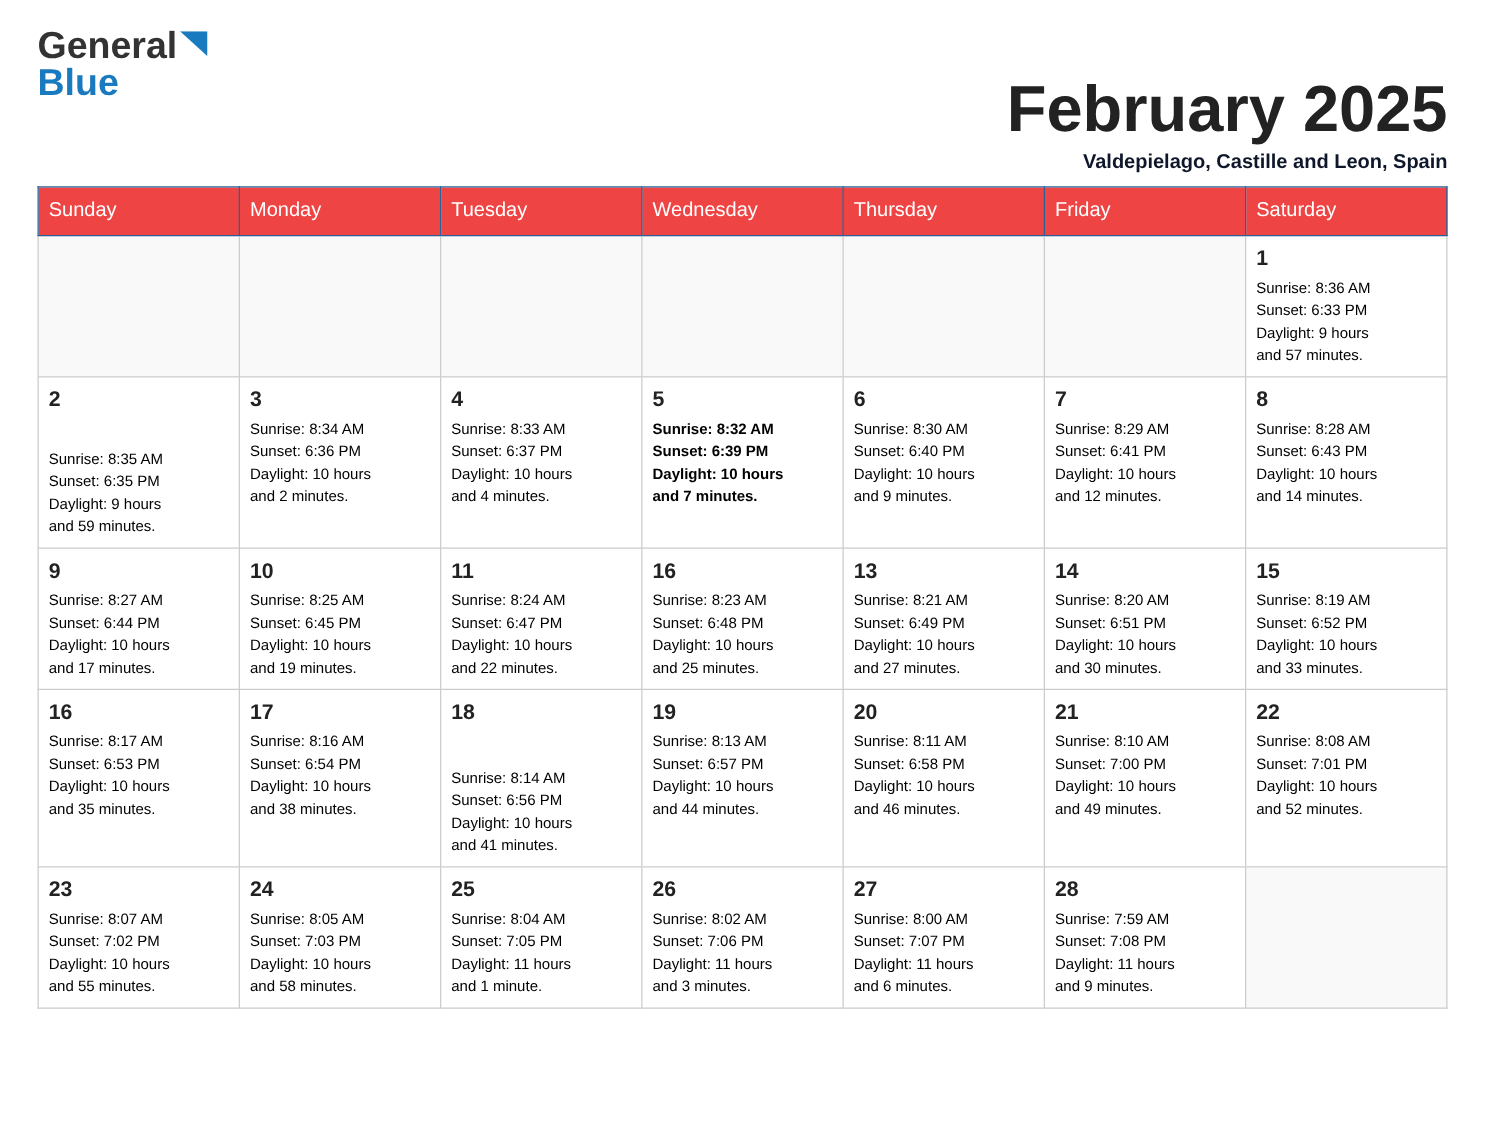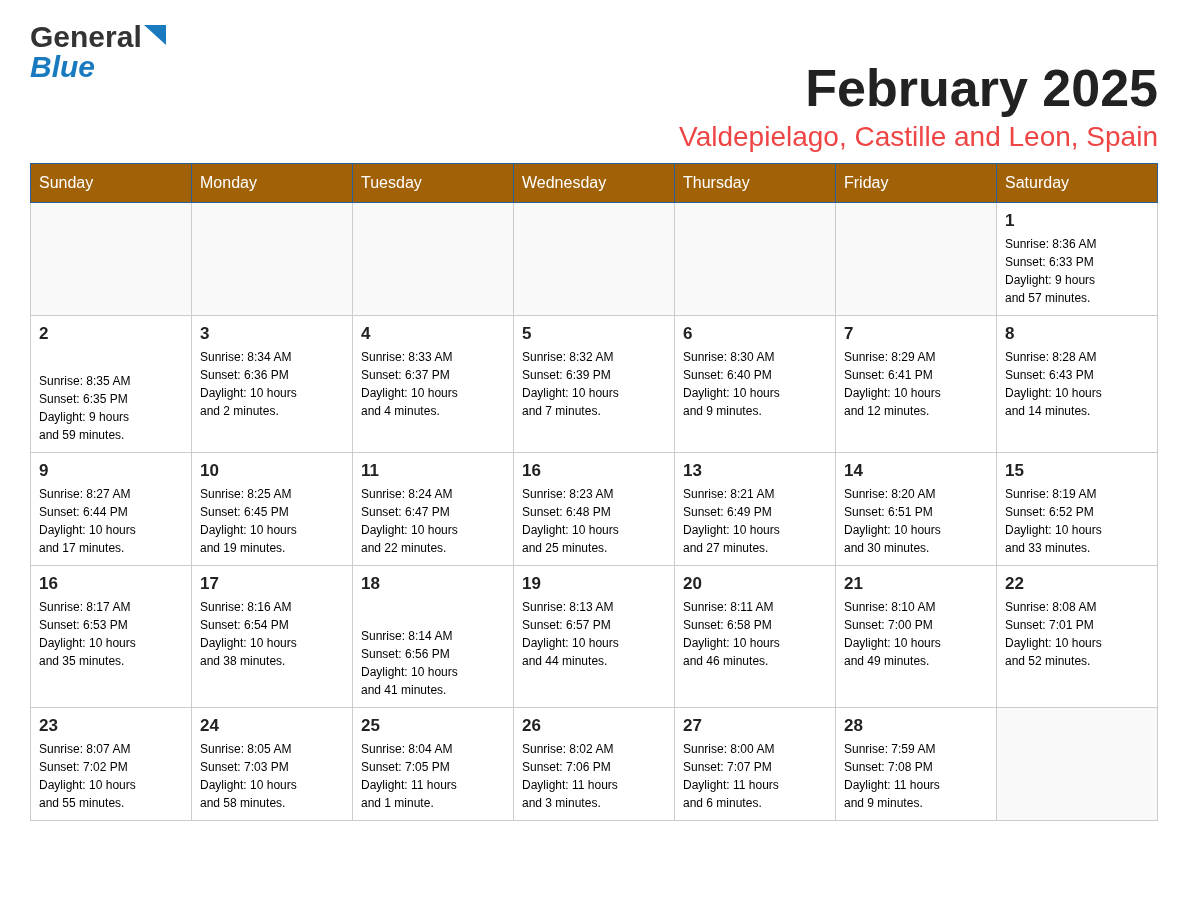--- a/index.html
+++ b/index.html
@@ -25,31 +25,32 @@
       text-align: right;
     }
     .month-title {
       font-size: 52px;
       font-weight: bold;
       color: #222;
       line-height: 1.1;
       margin-top: 40px;
     }
     .location-title {
-      font-size: 28px;
-      color: #ef4444;
+      font-size: 16px;
+      color: #0f172a;
       margin-top: 4px;
+      font-weight: bold;
     }
     .calendar {
       width: 100%;
       border-collapse: collapse;
       margin-top: 10px;
     }
     .calendar thead th {
-      background-color: #a16207;
+      background-color: #ef4444;
       color: #fff;
       padding: 10px 8px;
       font-size: 16px;
       font-weight: normal;
       text-align: left;
       border: 1px solid #2a6099;
     }
     .calendar tbody td {
       vertical-align: top;
       padding: 8px;
@@ -77,21 +78,20 @@
     }
     .logo-general {
       font-size: 30px;
       font-weight: bold;
       color: #333;
     }
     .logo-blue-row {
       display: flex;
       align-items: center;
       margin-top: -4px;
-      font-style: italic;
     }
     .logo-blue-text {
       font-size: 30px;
       font-weight: bold;
       color: #1a7abf;
     }
   </style>
 </head>
 <body>
 
@@ -158,21 +158,21 @@
         </td>
         <td>
           <div class="day-number">4</div>
           <div class="day-info" style="white-space: pre-line;">Sunrise: 8:33 AM
 Sunset: 6:37 PM
 Daylight: 10 hours
 and 4 minutes.</div>
         </td>
         <td>
           <div class="day-number">5</div>
-          <div class="day-info" style="white-space: pre-line;">Sunrise: 8:32 AM
+          <div class="day-info" style="white-space: pre-line; font-weight: bold;">Sunrise: 8:32 AM
 Sunset: 6:39 PM
 Daylight: 10 hours
 and 7 minutes.</div>
         </td>
         <td>
           <div class="day-number">6</div>
           <div class="day-info" style="white-space: pre-line;">Sunrise: 8:30 AM
 Sunset: 6:40 PM
 Daylight: 10 hours
 and 9 minutes.</div>

